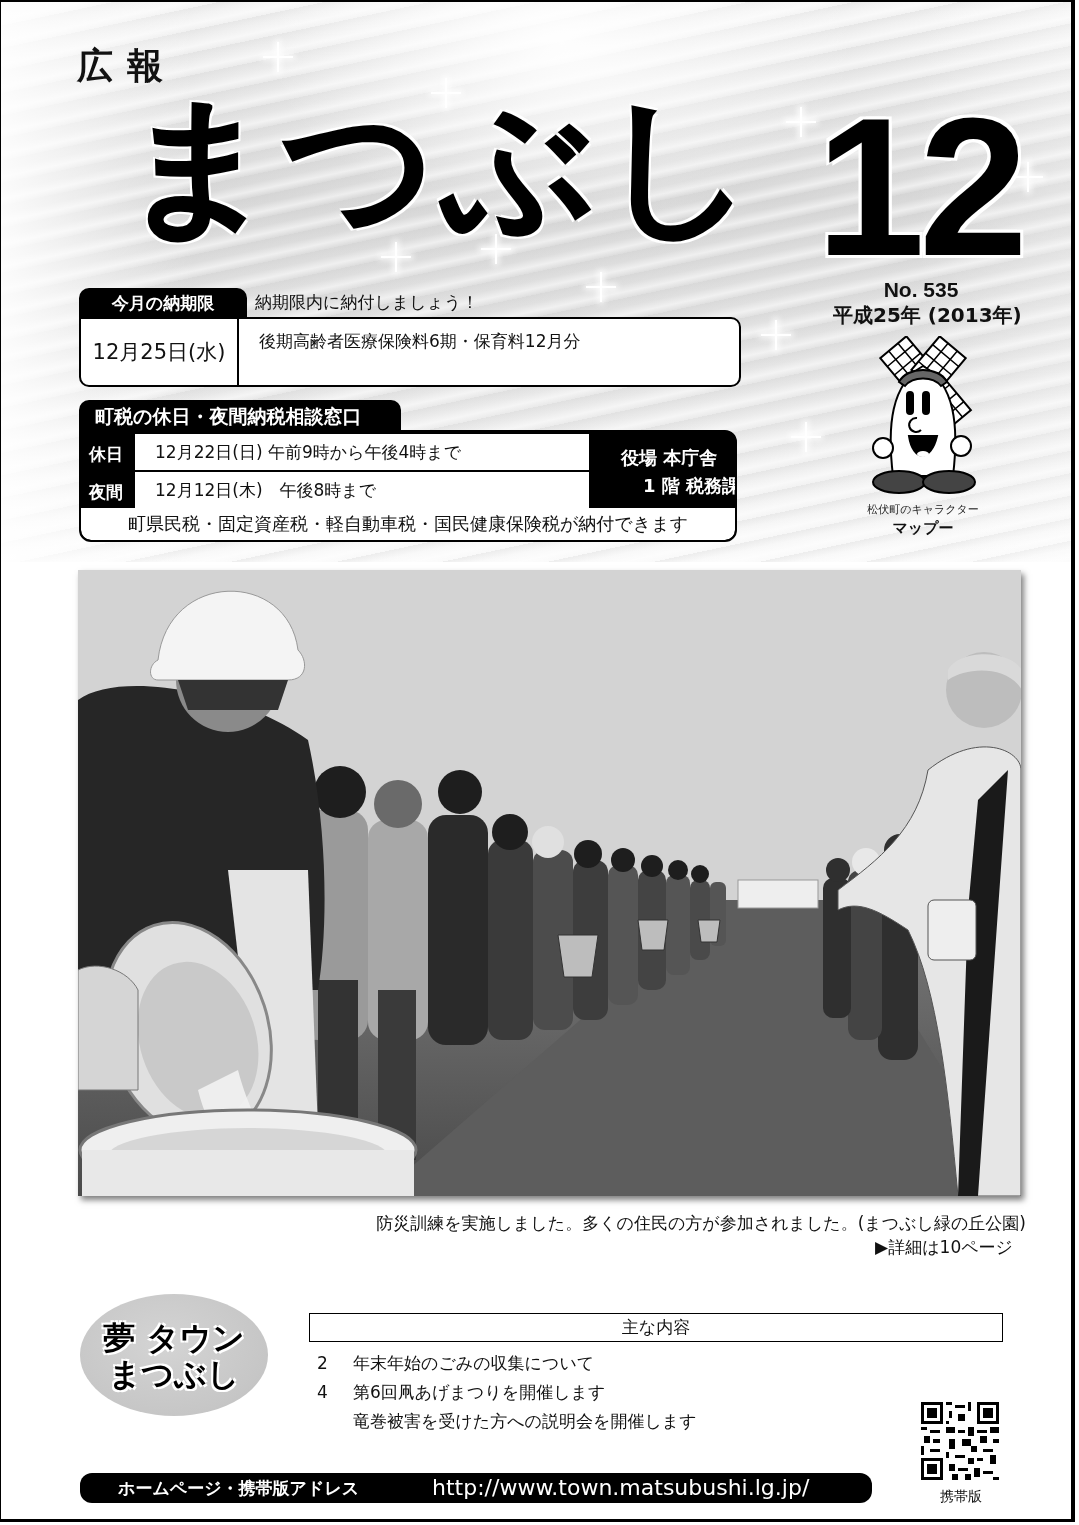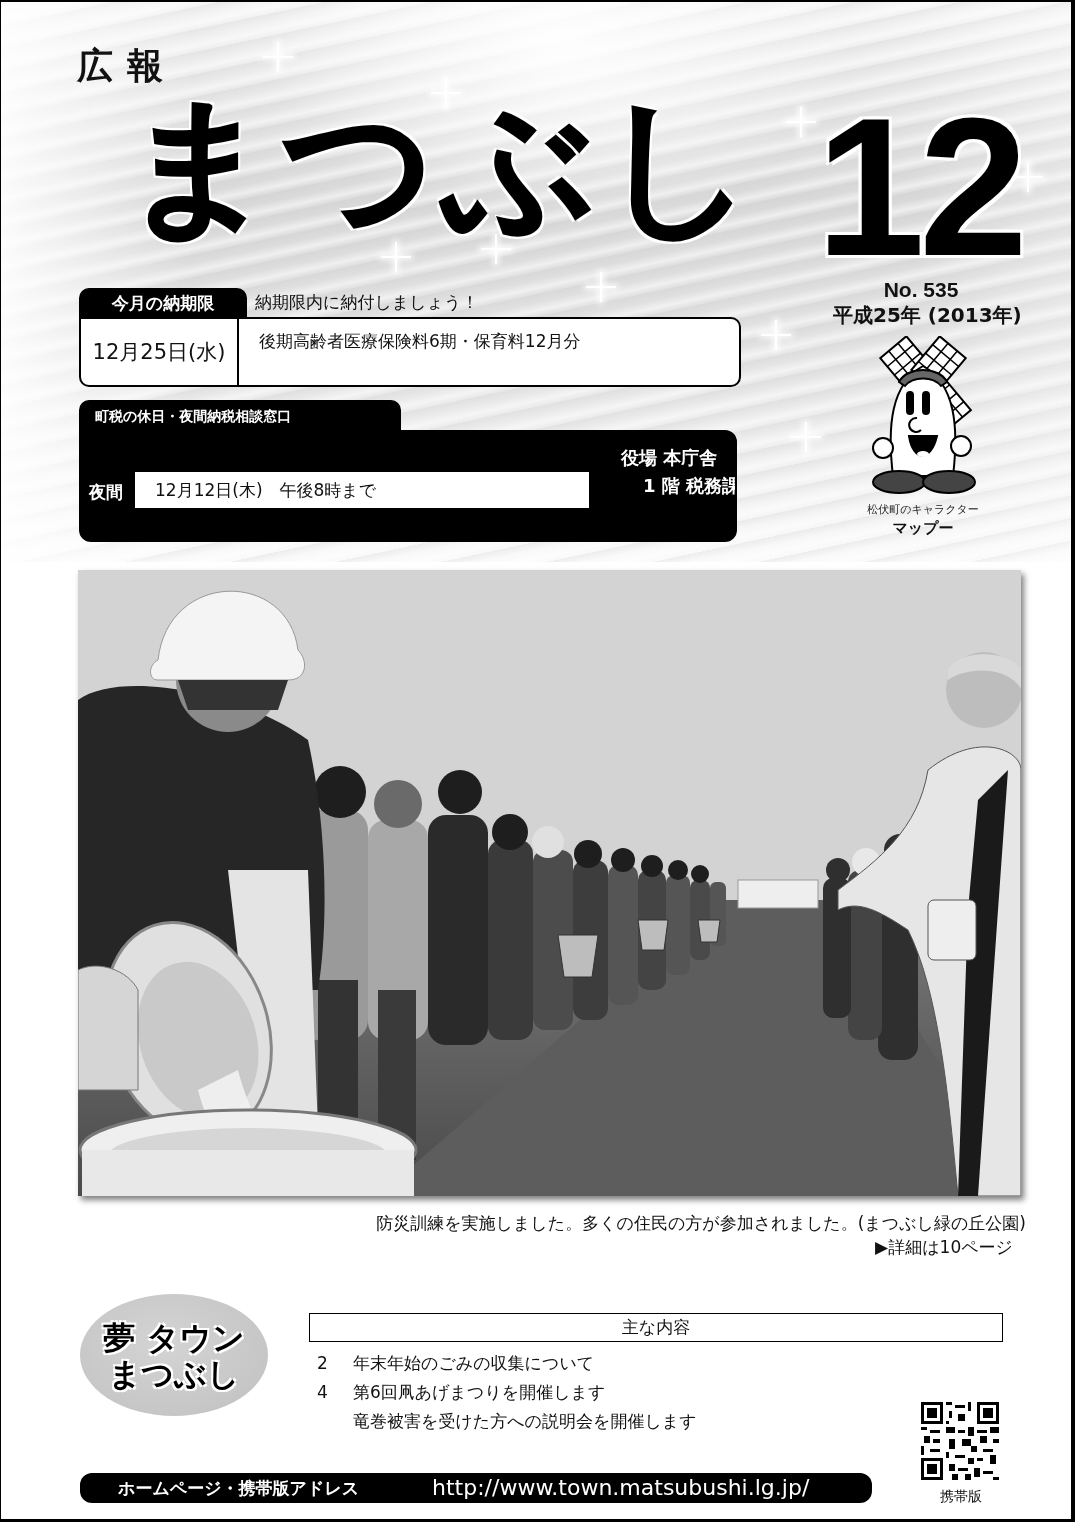--- a/index.html
+++ b/index.html
@@ -84,21 +84,21 @@
     border-right: 2px solid #000; font-size: 21px; line-height: 66px; text-align: center;
   }
   .due-items {
     position: absolute; left: 178px; top: 9px; font-size: 17px; line-height: 26px; color: #111;
   }
 
   
   .consult-tab {
     position: absolute; left: 78px; top: 398px; width: 322px; height: 32px;
     background: #000; color: #fff; border-radius: 10px 10px 0 0;
-    font-size: 14px; font-weight: bold; line-height: 32px; padding-left: 16px; box-sizing: border-box;
+    font-size: 19px; font-weight: bold; line-height: 32px; padding-left: 16px; box-sizing: border-box;
   }
   .consult-box {
     position: absolute; left: 78px; top: 428px; width: 658px; height: 112px;
     background: #000; border: 2px solid #000; border-radius: 0 12px 12px 12px; box-sizing: border-box; overflow: hidden;
   }
   .consult-row {
     position: absolute; left: 0; height: 36px; width: 656px;
   }
   .consult-row .lbl {
     position: absolute; left: 0; top: 0; width: 50px; height: 36px; color: #fff;
@@ -198,28 +198,33 @@
   <div class="due-note">納期限内に納付しましょう！</div>
   <div class="due-box">
     <div class="due-date">12月25日(水)</div>
     <div class="due-items">
       <div>後期高齢者医療保険料6期・保育料12月分</div>
     </div>
   </div>
 
   <div class="consult-tab">町税の休日・夜間納税相談窓口</div>
   <div class="consult-box">
+    <div class="consult-row" style="top:2px;">
+      <div class="lbl">休日</div>
+      <div class="val">12月22日(日) 午前9時から午後4時まで</div>
+    </div>
     <div class="consult-row" style="top:40px;">
       <div class="lbl">夜間</div>
       <div class="val">12月12日(木)　午後8時まで</div>
     </div>
     <div class="consult-place">
       <div>役場 本庁舎</div>
       <div style="padding-left:22px;">1 階 税務課</div>
     </div>
+    <div class="consult-foot">町県民税・固定資産税・軽自動車税・国民健康保険税が納付できます</div>
   </div>
 
   <svg class="mascot" viewBox="0 0 140 160">
     <g stroke="#000" stroke-width="2" fill="#fff">
       <g transform="rotate(-40 70 45)">
           <rect x="52" y="0" width="34" height="44"></rect>
           <path d="M52 11h34M52 22h34M52 33h34M63 0v44M75 0v44" fill="none" stroke-width="1.5"></path>
         </g>
       <g transform="rotate(40 70 45)">
           <rect x="54" y="0" width="34" height="44"></rect>

